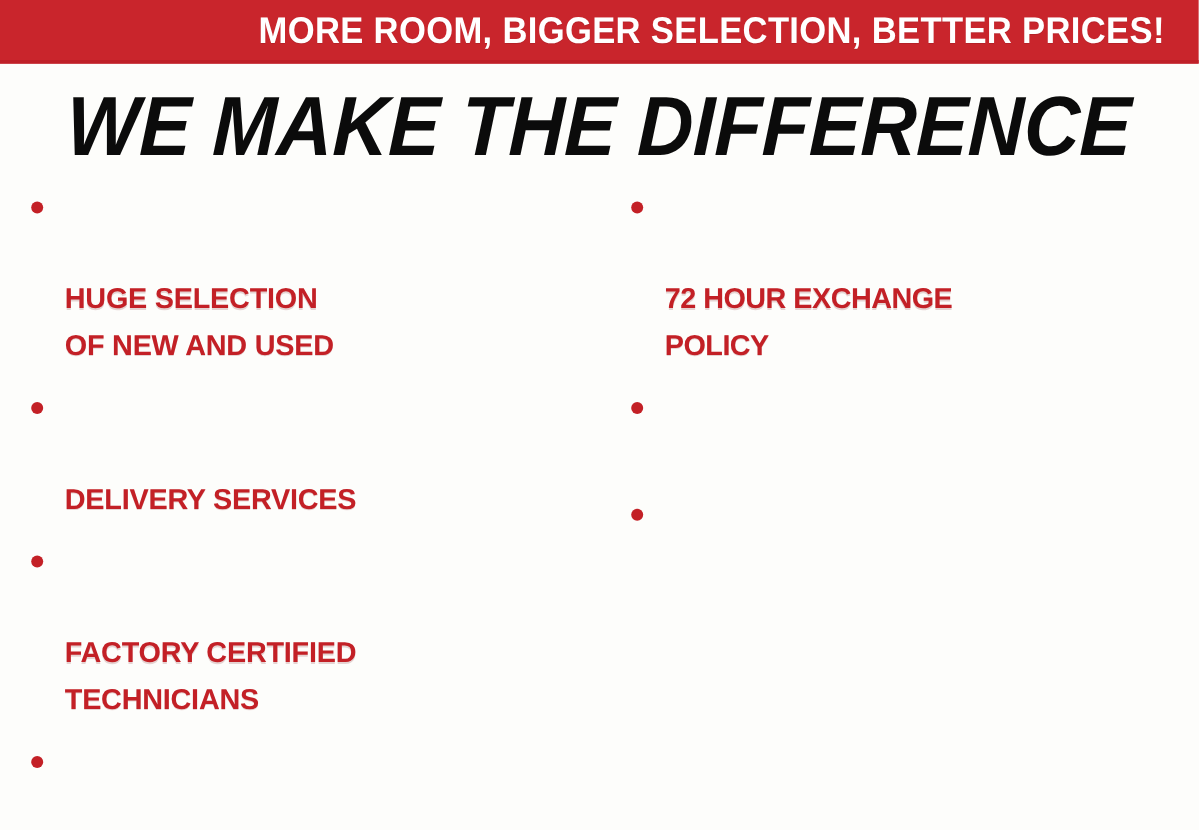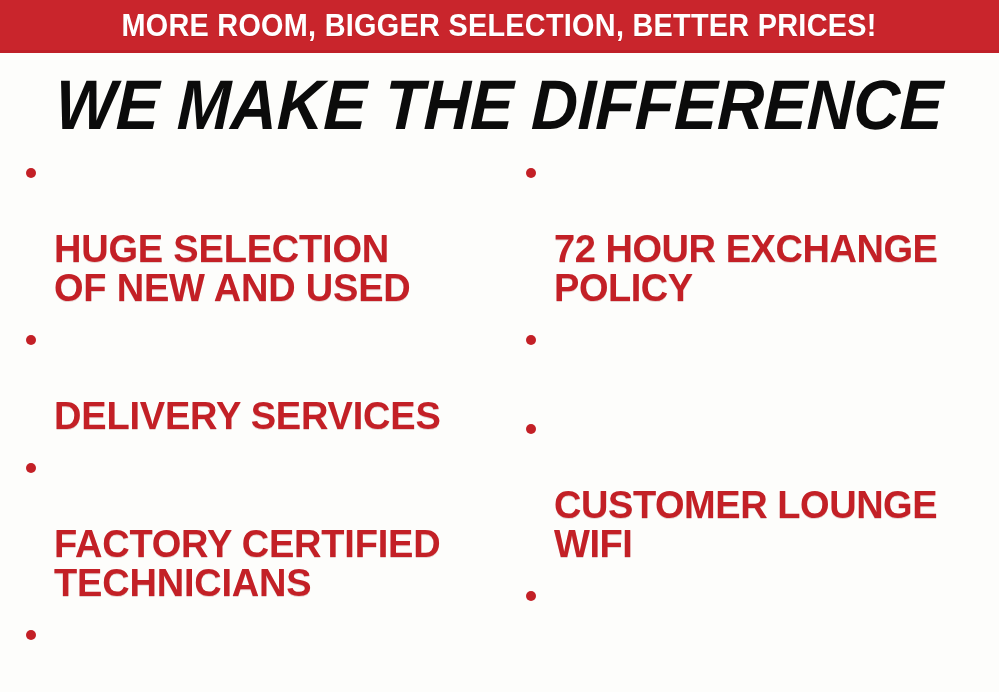--- a/index.html
+++ b/index.html
@@ -29,21 +29,21 @@
     position: absolute;
     left: 0;
     top: 0;
     width: 999px;
     height: 53px;
     background: #c9252c;
     border-bottom: 3px solid #bf2028;
     box-sizing: border-box;
     display: flex;
     align-items: center;
-    justify-content: center;
+    justify-content: flex-end;
     overflow: hidden;
   }
   .banner-text {
     color: #ffffff;
     font-family: "Liberation Sans Narrow", "Liberation Sans", "DejaVu Sans Condensed", sans-serif;
     font-weight: 700;
     font-size: 31px;
     line-height: 1;
     letter-spacing: 0.3px;
     white-space: nowrap;
@@ -99,21 +99,21 @@
     padding: 0;
     list-style: none;
   }
   ul.bullets li {
     position: relative;
     padding-left: 40px;
     margin: 0 0 11px 0;
     color: #c32026;
     font-family: "Liberation Sans", "DejaVu Sans", sans-serif;
     font-weight: 700;
-    font-size: 38px;
+    font-size: 24px;
     line-height: 39px;
     letter-spacing: -0.2px;
     white-space: pre-line;
     text-shadow: 0 1px 0 rgba(120,20,25,0.18);
   }
   ul.bullets li .dot {
     position: absolute;
     left: 12px;
     top: 16px;
     width: 10px;
@@ -170,25 +170,20 @@
         <li>
           <span class="dot"></span>
           <span>72 HOUR EXCHANGE
 POLICY</span>
         </li>
         <li>
           <span class="dot"></span>
         </li>
         <li>
           <span class="dot"></span>
-          <span>CUSTOMER LOUNGE
-WIFI</span>
-        </li>
-        <li>
-          <span class="dot"></span>
           
         </li>
 
       </ul>
     </div>
 
   </div>
 </div>
 
 </body></html>

